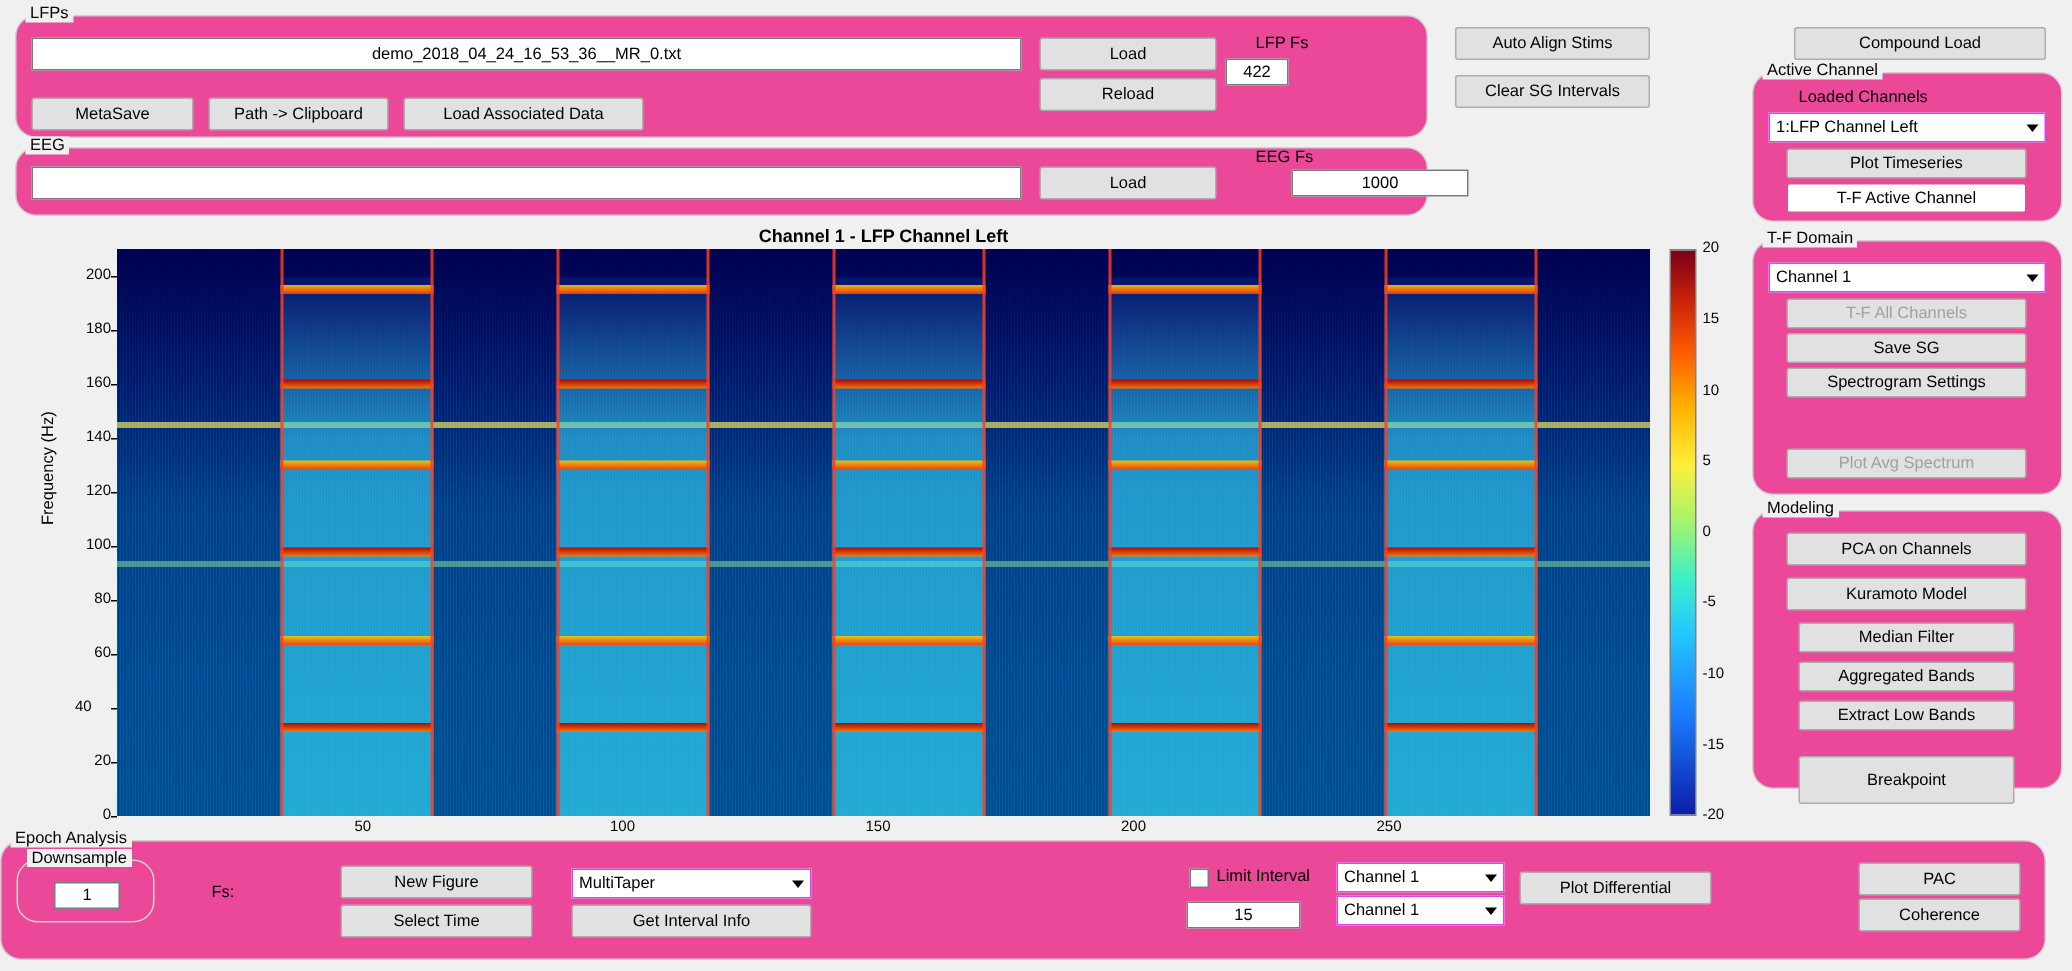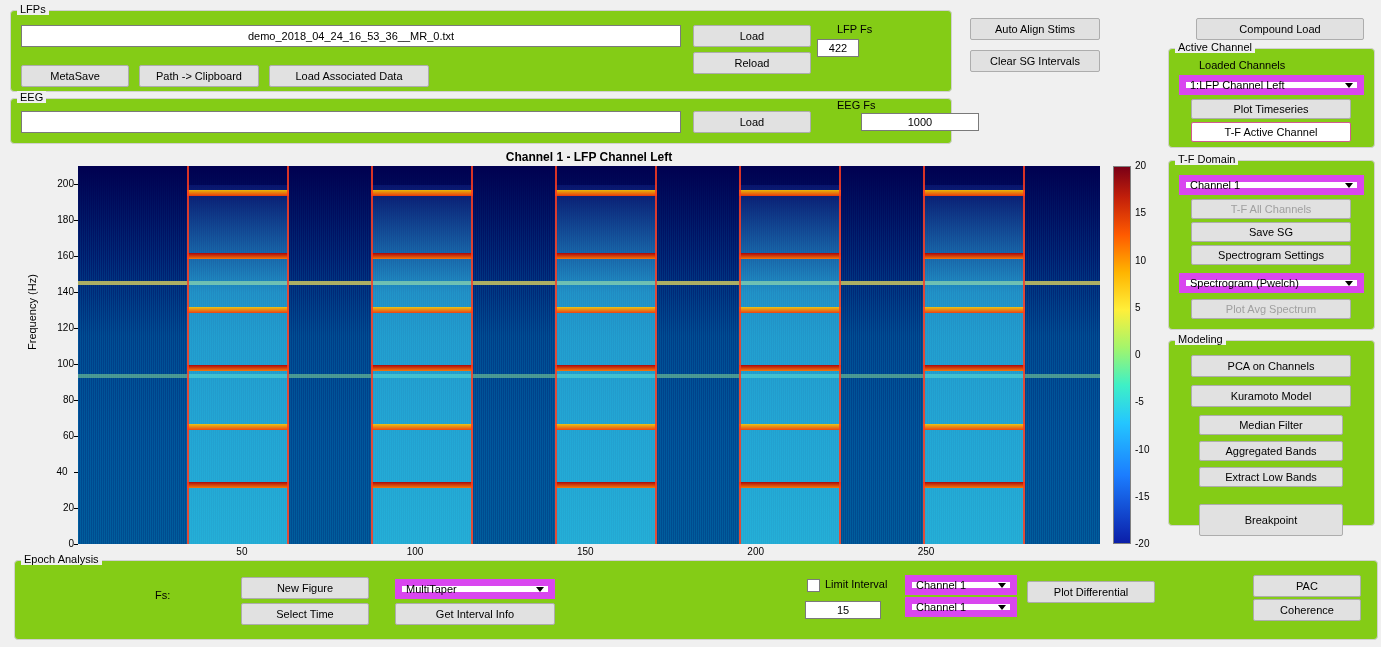--- a/index.html
+++ b/index.html
@@ -1,23 +1,23 @@
 <!DOCTYPE html>
 <html><head>
 <meta charset="utf-8">
 <style>
   html,body{margin:0;padding:0;font-family:"Segoe UI",Tahoma,sans-serif;font-size:11px;background:#f0f0f0;color:#000;}
   body{width:1381px;height:647px;position:relative;overflow:hidden;background:#f0f0f0;}
-  .fieldset{position:absolute;border:1px solid #d0d0d0;border-radius:4px;background:#84cc16;}
+  .fieldset{position:absolute;border:1px solid #d0d0d0;border-radius:14px;background:#ec4899;}
   .legend{position:absolute;top:-8px;left:6px;background:#f0f0f0;padding:0 3px;font-size:11px;color:#000;}
   .btn{display:inline-flex;align-items:center;justify-content:center;height:22px;background:#e1e1e1;border:1px solid #adadad;border-radius:2px;font-size:11px;cursor:pointer;user-select:none;text-align:center;padding:0 4px;box-sizing:border-box;}
   .btn.disabled{color:#a0a0a0;cursor:default;}
   .btn.active{border:1px solid #d05a90;background:#fff;}
   .input{background:#fff;border:1px solid #7a7a7a;height:18px;font-size:11px;padding:0 4px;box-sizing:border-box;text-align:center;}
-  .select{background:#fff;border:7px solid #d946ef;height:20px;font-size:11px;padding:0 4px;box-sizing:border-box;display:flex;align-items:center;justify-content:space-between;cursor:pointer;}
+  .select{background:#fff;border:1px solid #d946ef;height:20px;font-size:11px;padding:0 4px;box-sizing:border-box;display:flex;align-items:center;justify-content:space-between;cursor:pointer;}
   .select .arrow{border-left:4px solid transparent;border-right:4px solid transparent;border-top:5px solid #000;margin-left:4px;}
   .lbl{font-size:11px;}
   .chk{width:13px;height:13px;border:1px solid #7a7a7a;background:#fff;display:inline-block;vertical-align:middle;margin-right:4px;box-sizing:border-box;}
 
   
   .plot-area{position:absolute;left:78px;top:166px;width:1022px;height:378px;background:#001a66;}
   .plot-area::before{content:"";position:absolute;inset:0;
     background:
       
       linear-gradient(to bottom, rgba(0,0,80,1) 0%, rgba(0,20,120,.2) 25%, rgba(0,160,220,.25) 45%, rgba(0,200,255,.25) 75%, rgba(0,220,255,.25) 100%),
@@ -77,24 +77,20 @@
 
 <div class="fieldset" style="left:1168px;top:160px;width:205px;height:168px;">
   <div class="legend">T-F Domain</div>
   <div class="select" style="position:absolute;left:10px;top:14px;width:185px;">
     <span>Channel 1</span>
       <span class="arrow"></span>
   </div>
   <div class="btn disabled" style="position:absolute;left:22px;top:38px;width:160px;height:20px;">T-F All Channels</div>
   <div class="btn" style="position:absolute;left:22px;top:61px;width:160px;height:20px;">Save SG</div>
   <div class="btn" style="position:absolute;left:22px;top:84px;width:160px;height:20px;">Spectrogram Settings</div>
-  <div class="select" style="position:absolute;left:10px;top:112px;width:185px;">
-    <span>Spectrogram (Pwelch)</span>
-      <span class="arrow"></span>
-  </div>
   <div class="btn disabled" style="position:absolute;left:22px;top:138px;width:160px;height:20px;">Plot Avg Spectrum</div>
 </div>
 
 <div class="fieldset" style="left:1168px;top:340px;width:205px;height:184px;">
   <div class="legend">Modeling</div>
   <div class="btn" style="position:absolute;left:22px;top:14px;width:160px;height:22px;">PCA on Channels</div>
   <div class="btn" style="position:absolute;left:22px;top:44px;width:160px;height:22px;">Kuramoto Model</div>
   <div class="btn" style="position:absolute;left:30px;top:74px;width:144px;height:20px;">Median Filter</div>
   <div class="btn" style="position:absolute;left:30px;top:100px;width:144px;height:20px;">Aggregated Bands</div>
   <div class="btn" style="position:absolute;left:30px;top:126px;width:144px;height:20px;">Extract Low Bands</div>
@@ -159,21 +155,21 @@
       <div class="edge" style="right: 0px;"></div>
     </div>
   </div>
 <div class="cbar"></div>
 <div class="ylbl">Frequency (Hz)</div>
 <div id="yticks">
     <div class="ticklbl" style="left: 50px; top: 538px; width: 24px; text-align: right;">0</div>
     <div style="position: absolute; left: 74px; top: 544px; width: 4px; height: 1px; background: rgb(0, 0, 0);"></div>
     <div class="ticklbl" style="left: 50px; top: 502px; width: 24px; text-align: right;">20</div>
     <div style="position: absolute; left: 74px; top: 508px; width: 4px; height: 1px; background: rgb(0, 0, 0);"></div>
-    <div class="ticklbl" style="left: 50px; top: 466px; width: 24px; text-align: center;">40</div>
+    <div class="ticklbl" style="left: 50px; top: 466px; width: 24px; text-align: left;">40</div>
     <div style="position: absolute; left: 74px; top: 472px; width: 4px; height: 1px; background: rgb(0, 0, 0);"></div>
     <div class="ticklbl" style="left: 50px; top: 430px; width: 24px; text-align: right;">60</div>
     <div style="position: absolute; left: 74px; top: 436px; width: 4px; height: 1px; background: rgb(0, 0, 0);"></div>
     <div class="ticklbl" style="left: 50px; top: 394px; width: 24px; text-align: right;">80</div>
     <div style="position: absolute; left: 74px; top: 400px; width: 4px; height: 1px; background: rgb(0, 0, 0);"></div>
     <div class="ticklbl" style="left: 50px; top: 358px; width: 24px; text-align: right;">100</div>
     <div style="position: absolute; left: 74px; top: 364px; width: 4px; height: 1px; background: rgb(0, 0, 0);"></div>
     <div class="ticklbl" style="left: 50px; top: 322px; width: 24px; text-align: right;">120</div>
     <div style="position: absolute; left: 74px; top: 328px; width: 4px; height: 1px; background: rgb(0, 0, 0);"></div>
     <div class="ticklbl" style="left: 50px; top: 286px; width: 24px; text-align: right;">140</div>
@@ -197,22 +193,26 @@
     <div class="ticklbl" style="left: 1135px; top: 490.75px;">-15</div>
     <div class="ticklbl" style="left: 1135px; top: 443.5px;">-10</div>
     <div class="ticklbl" style="left: 1135px; top: 396.25px;">-5</div>
     <div class="ticklbl" style="left: 1135px; top: 349px;">0</div>
     <div class="ticklbl" style="left: 1135px; top: 301.75px;">5</div>
     <div class="ticklbl" style="left: 1135px; top: 254.5px;">10</div>
     <div class="ticklbl" style="left: 1135px; top: 207.25px;">15</div>
     <div class="ticklbl" style="left: 1135px; top: 160px;">20</div>
   </div>
 
-<div class="fieldset" style="left:14px;top:560px;width:1362px;height:78px;text-decoration:underline;">
+<div class="fieldset" style="left:0;top:560px;width:1362px;height:78px;text-decoration:underline;">
   <div class="legend">Epoch Analysis</div>
+  <div class="fieldset" style="left:10px;top:12px;width:90px;height:40px;">
+    <div class="legend">Downsample</div>
+    <input class="input" style="position: absolute; left: 24px; top: 14px; width: 44px;" value="1">
+  </div>
   <div class="lbl" style="position:absolute;left:140px;top:28px;">Fs:</div>
   <div class="btn" style="position:absolute;left:226px;top:16px;width:128px;">New Figure</div>
   <div class="btn" style="position:absolute;left:226px;top:42px;width:128px;">Select Time</div>
   <div class="select" style="position:absolute;left:380px;top:18px;width:160px;">
     <span>MultiTaper</span>
       <span class="arrow"></span>
   </div>
   <div class="btn" style="position:absolute;left:380px;top:42px;width:160px;">Get Interval Info</div>
   <span class="chk" style="position:absolute;left:792px;top:18px;"></span>
   <div class="lbl" style="position:absolute;left:810px;top:17px;">Limit Interval</div>

